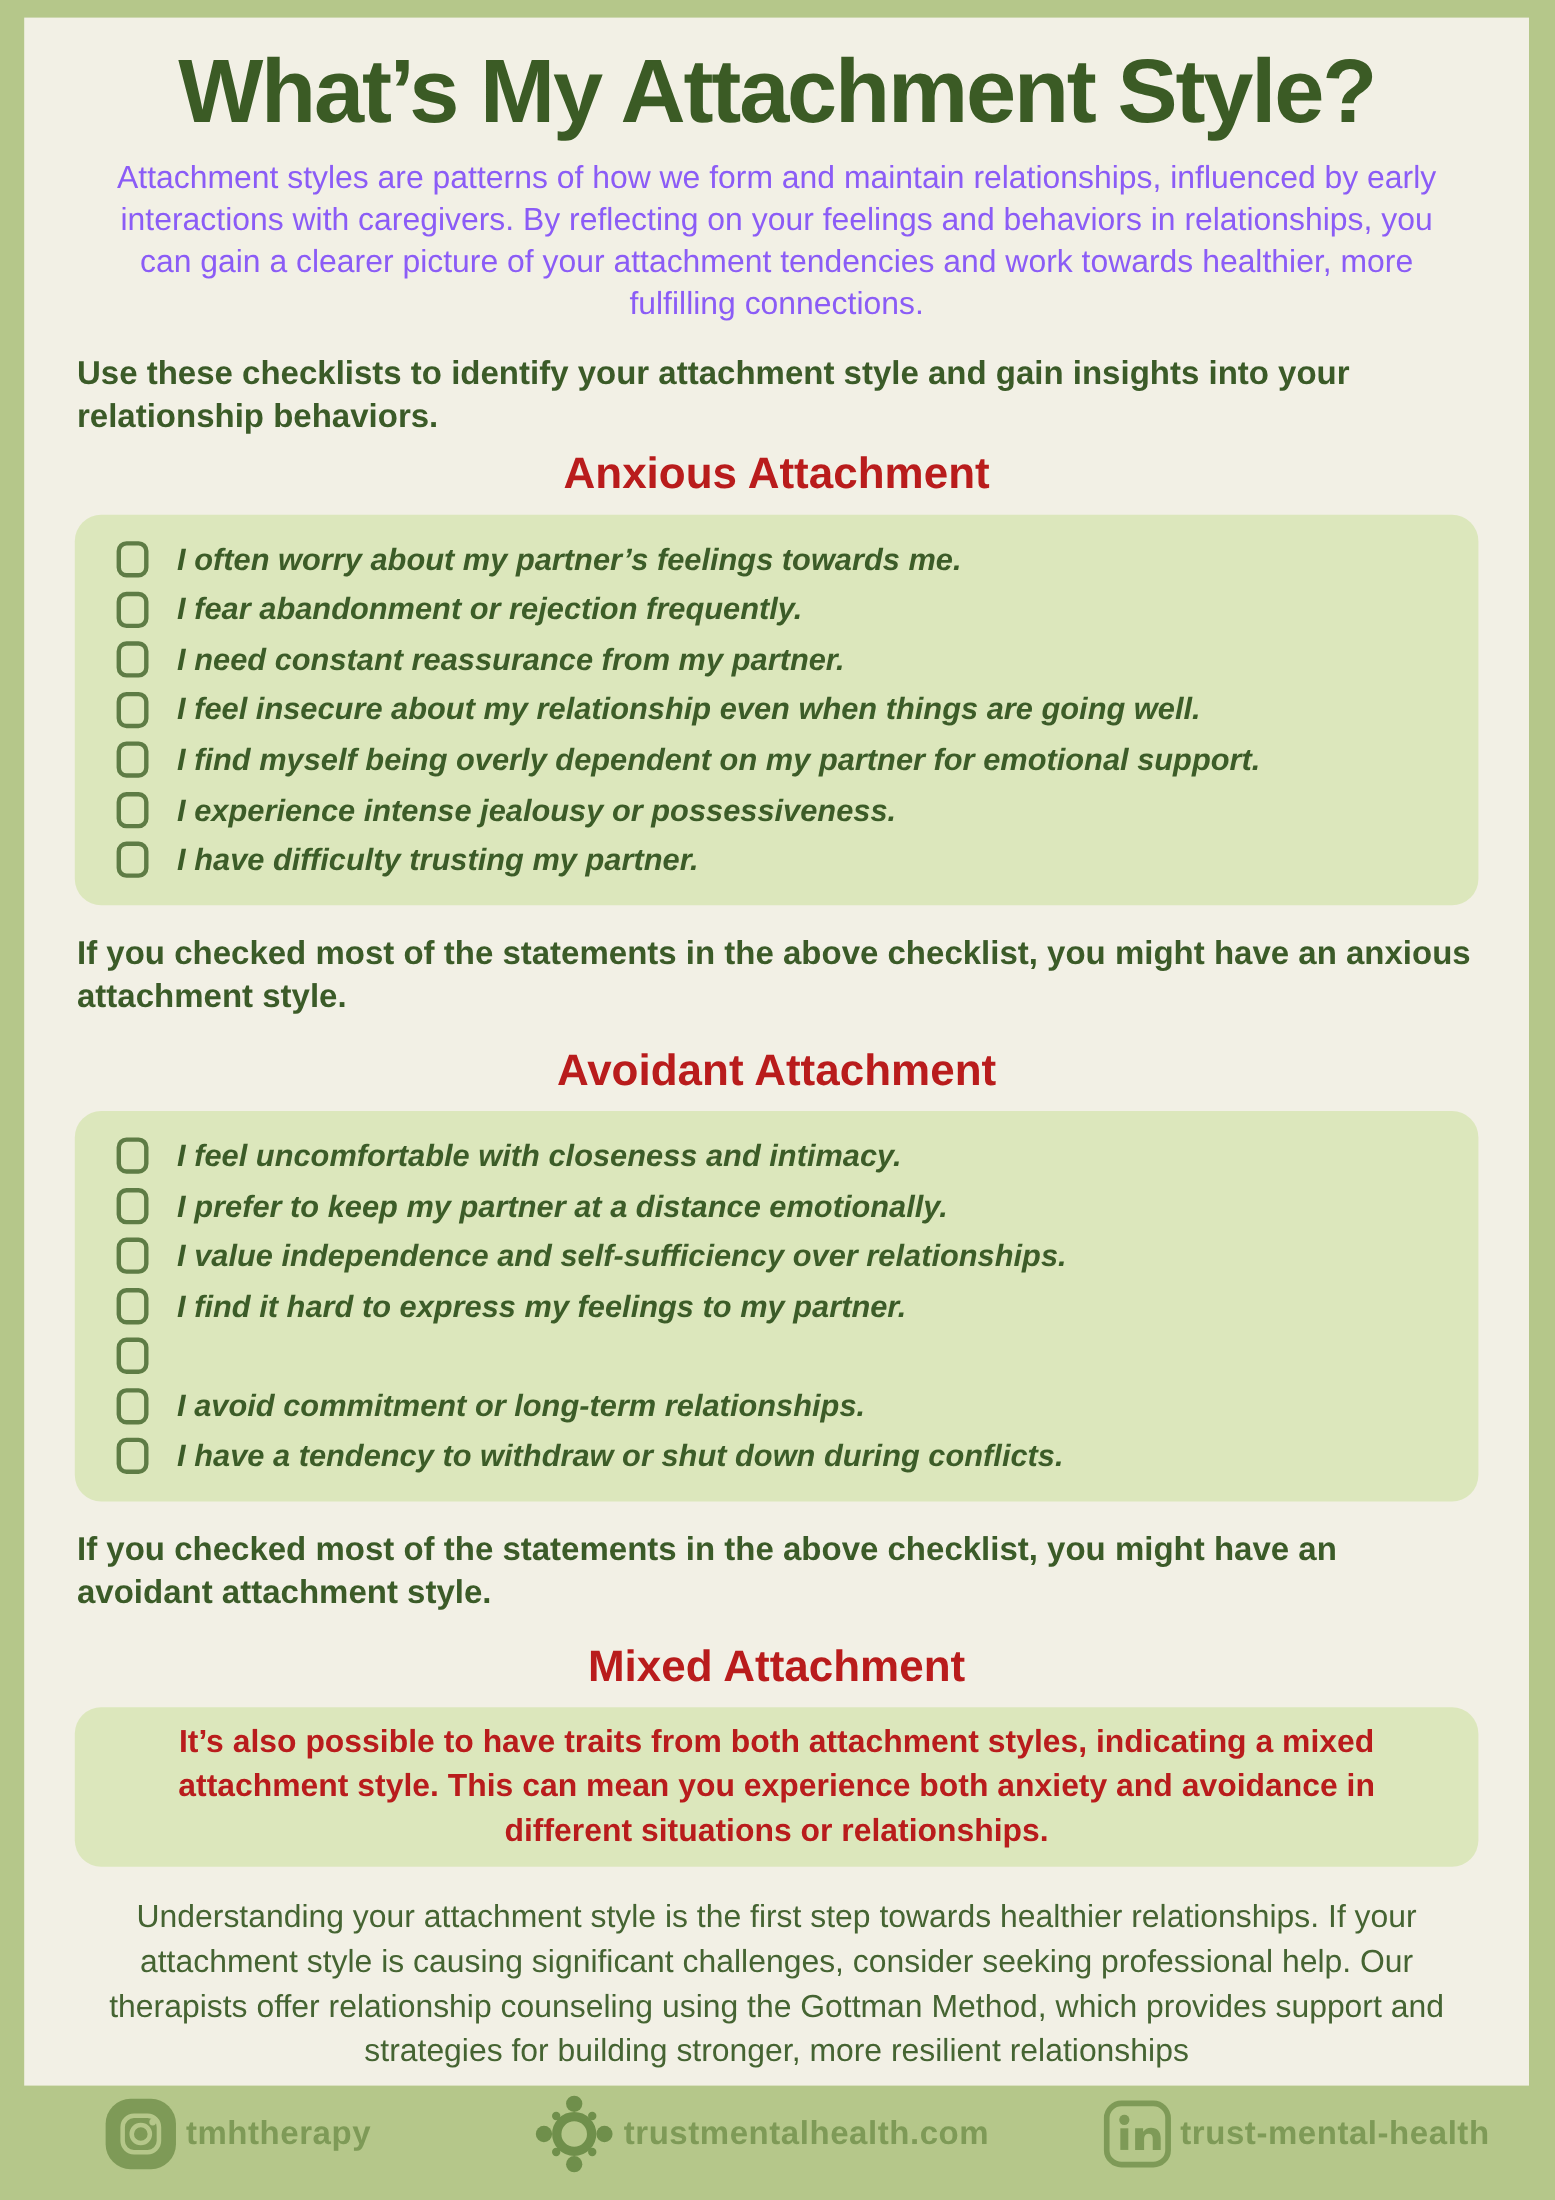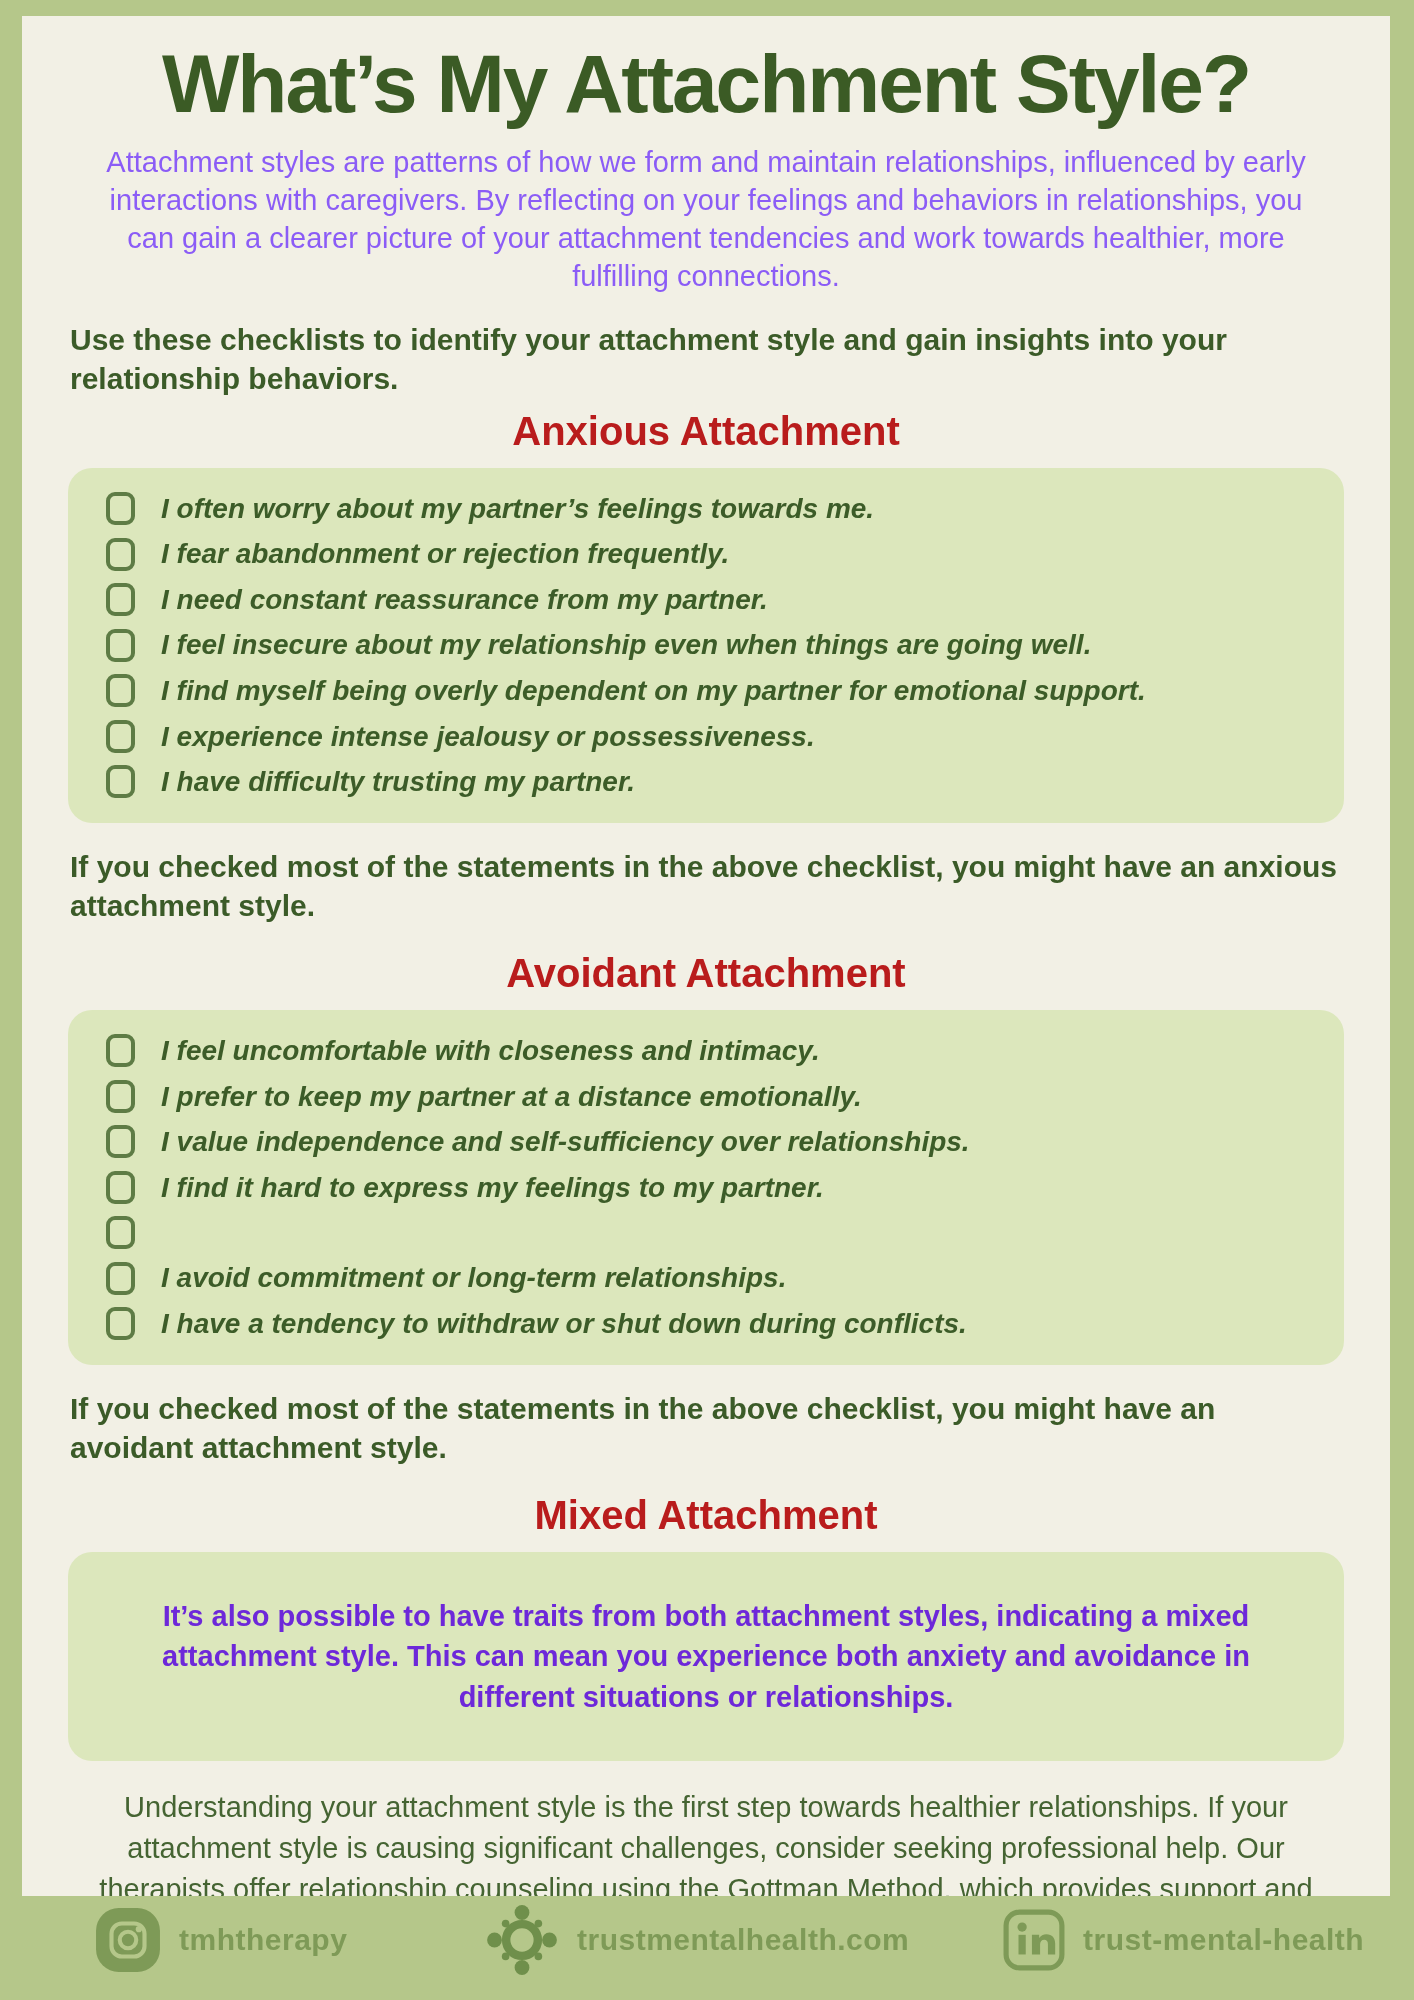--- a/index.html
+++ b/index.html
@@ -45,33 +45,33 @@
   }
   .check-label{
     font-size:28px;font-weight:bold;color:#3c5c28;line-height:1.2;
   }
   .result-text{
     margin:24px 4px;text-align:left;
     font-size:30px;font-weight:bold;color:#3b5b28;line-height:1.32;
   }
   .note-card{
     background:#dce7bc;border-radius:24px;
-    padding:44px 46px;margin:6px 2px 0 2px;text-align:center;
-    font-size:29px;font-weight:bold;color:#6d28d9;line-height:1.4;
+    padding:12px 46px;margin:6px 2px 0 2px;text-align:center;
+    font-size:29px;font-weight:bold;color:#b91c1c;line-height:1.4;
   }
   .closing{
     margin:26px 2px 0 2px;text-align:center;
     font-size:29px;line-height:1.4;color:#456432;font-weight:400;
   }
   .footer{
     position:absolute;left:0;right:0;bottom:0;height:104px;
   }
   .social-group{
     position:absolute;top:0;height:88px;
-    display:flex;align-items:center;gap:18px;cursor:pointer;
+    display:flex;align-items:center;gap:8px;cursor:pointer;
   }
   .social-label{
     font-size:30px;font-weight:bold;color:#7e9a57;letter-spacing:0.5px;
   }
   .ig-group{left:95px;}
   .site-group{left:485px;}
   .li-group{left:1003px;}
   .icon-box{display:flex;align-items:center;}
 </style>
 </head>

